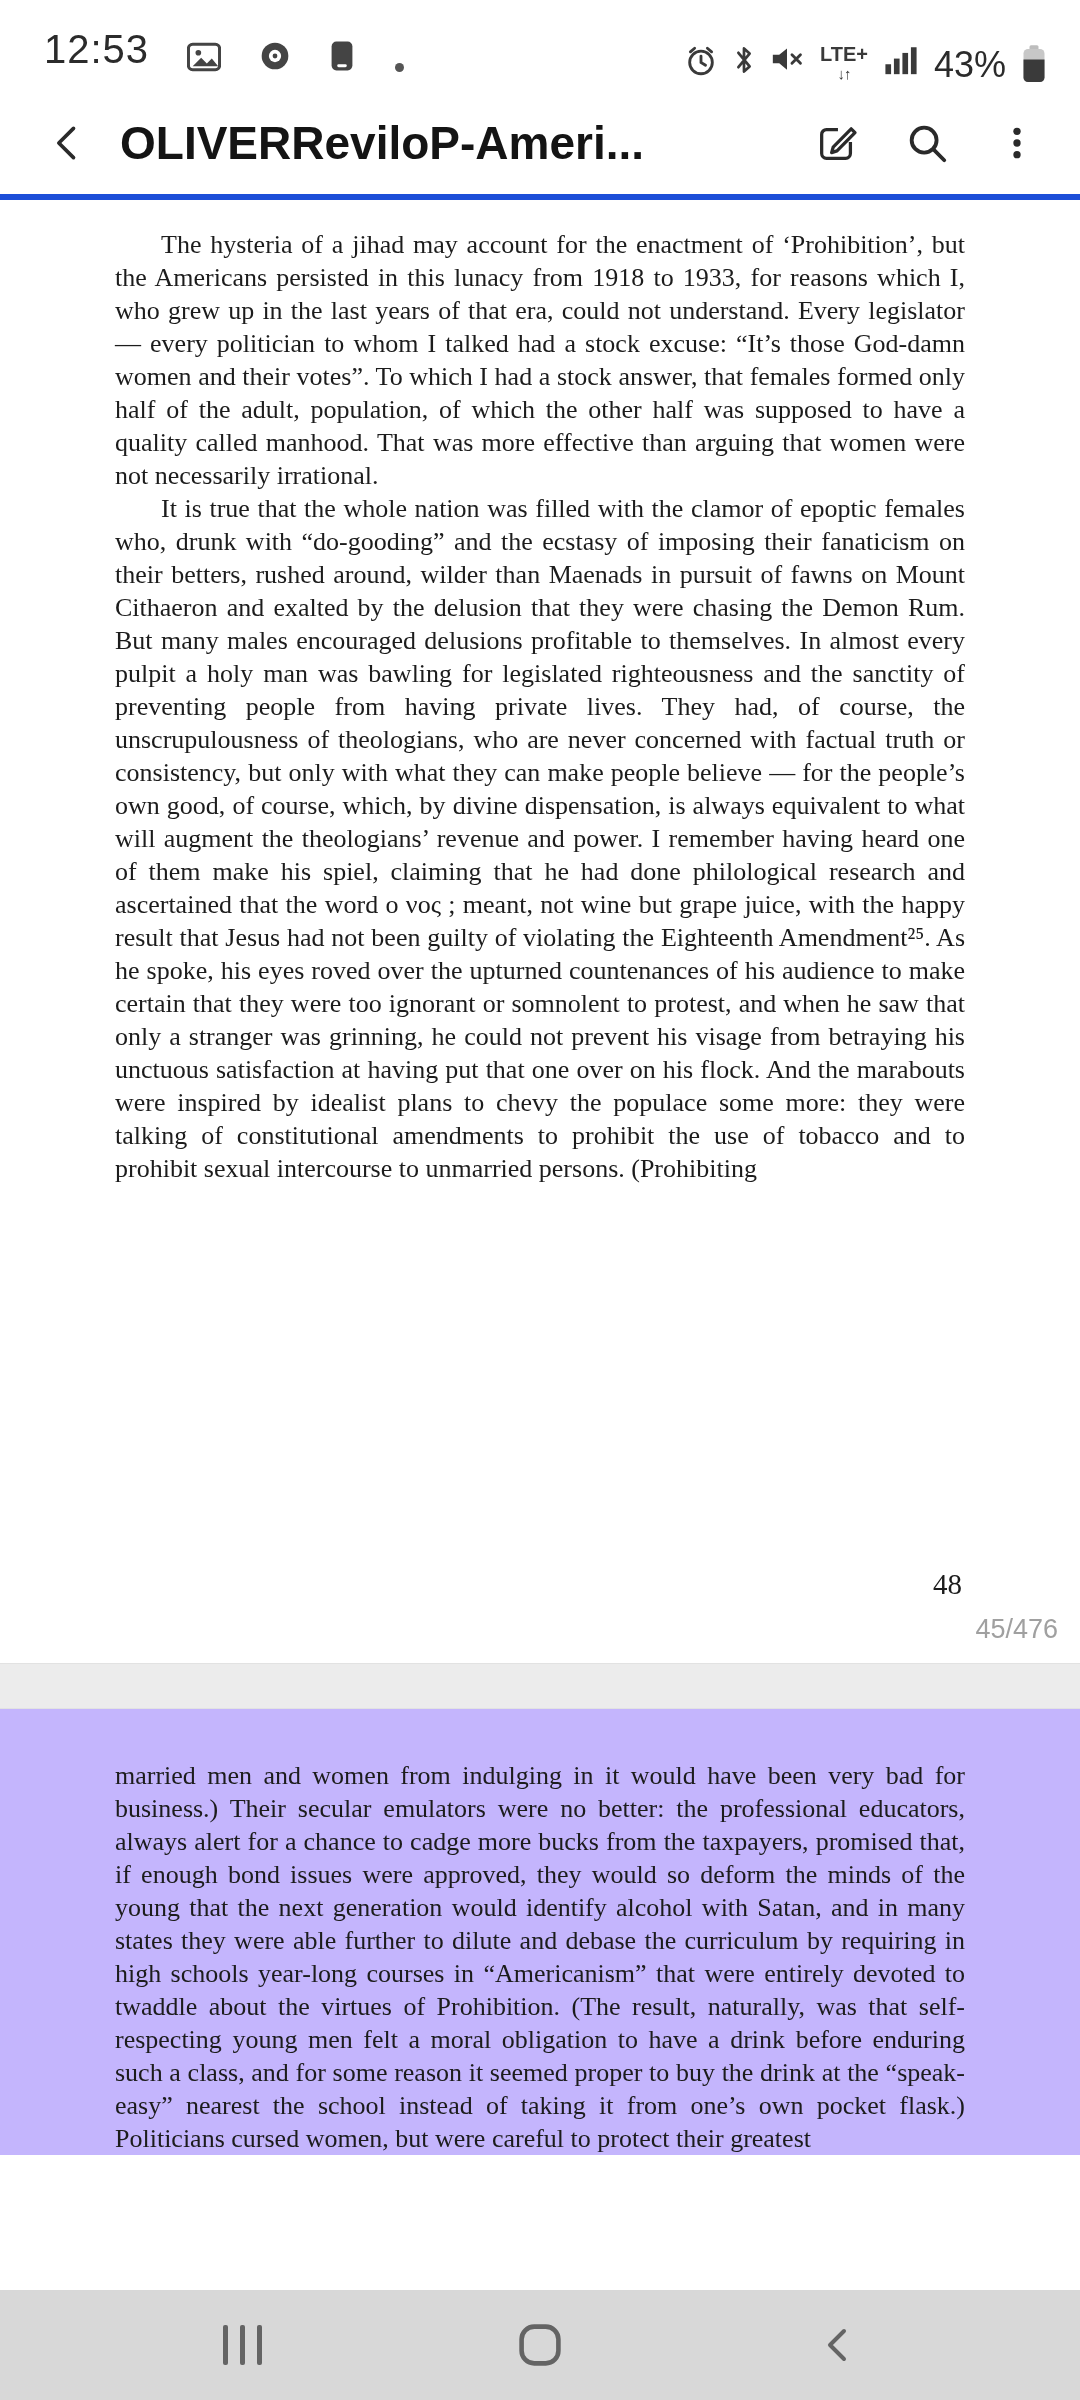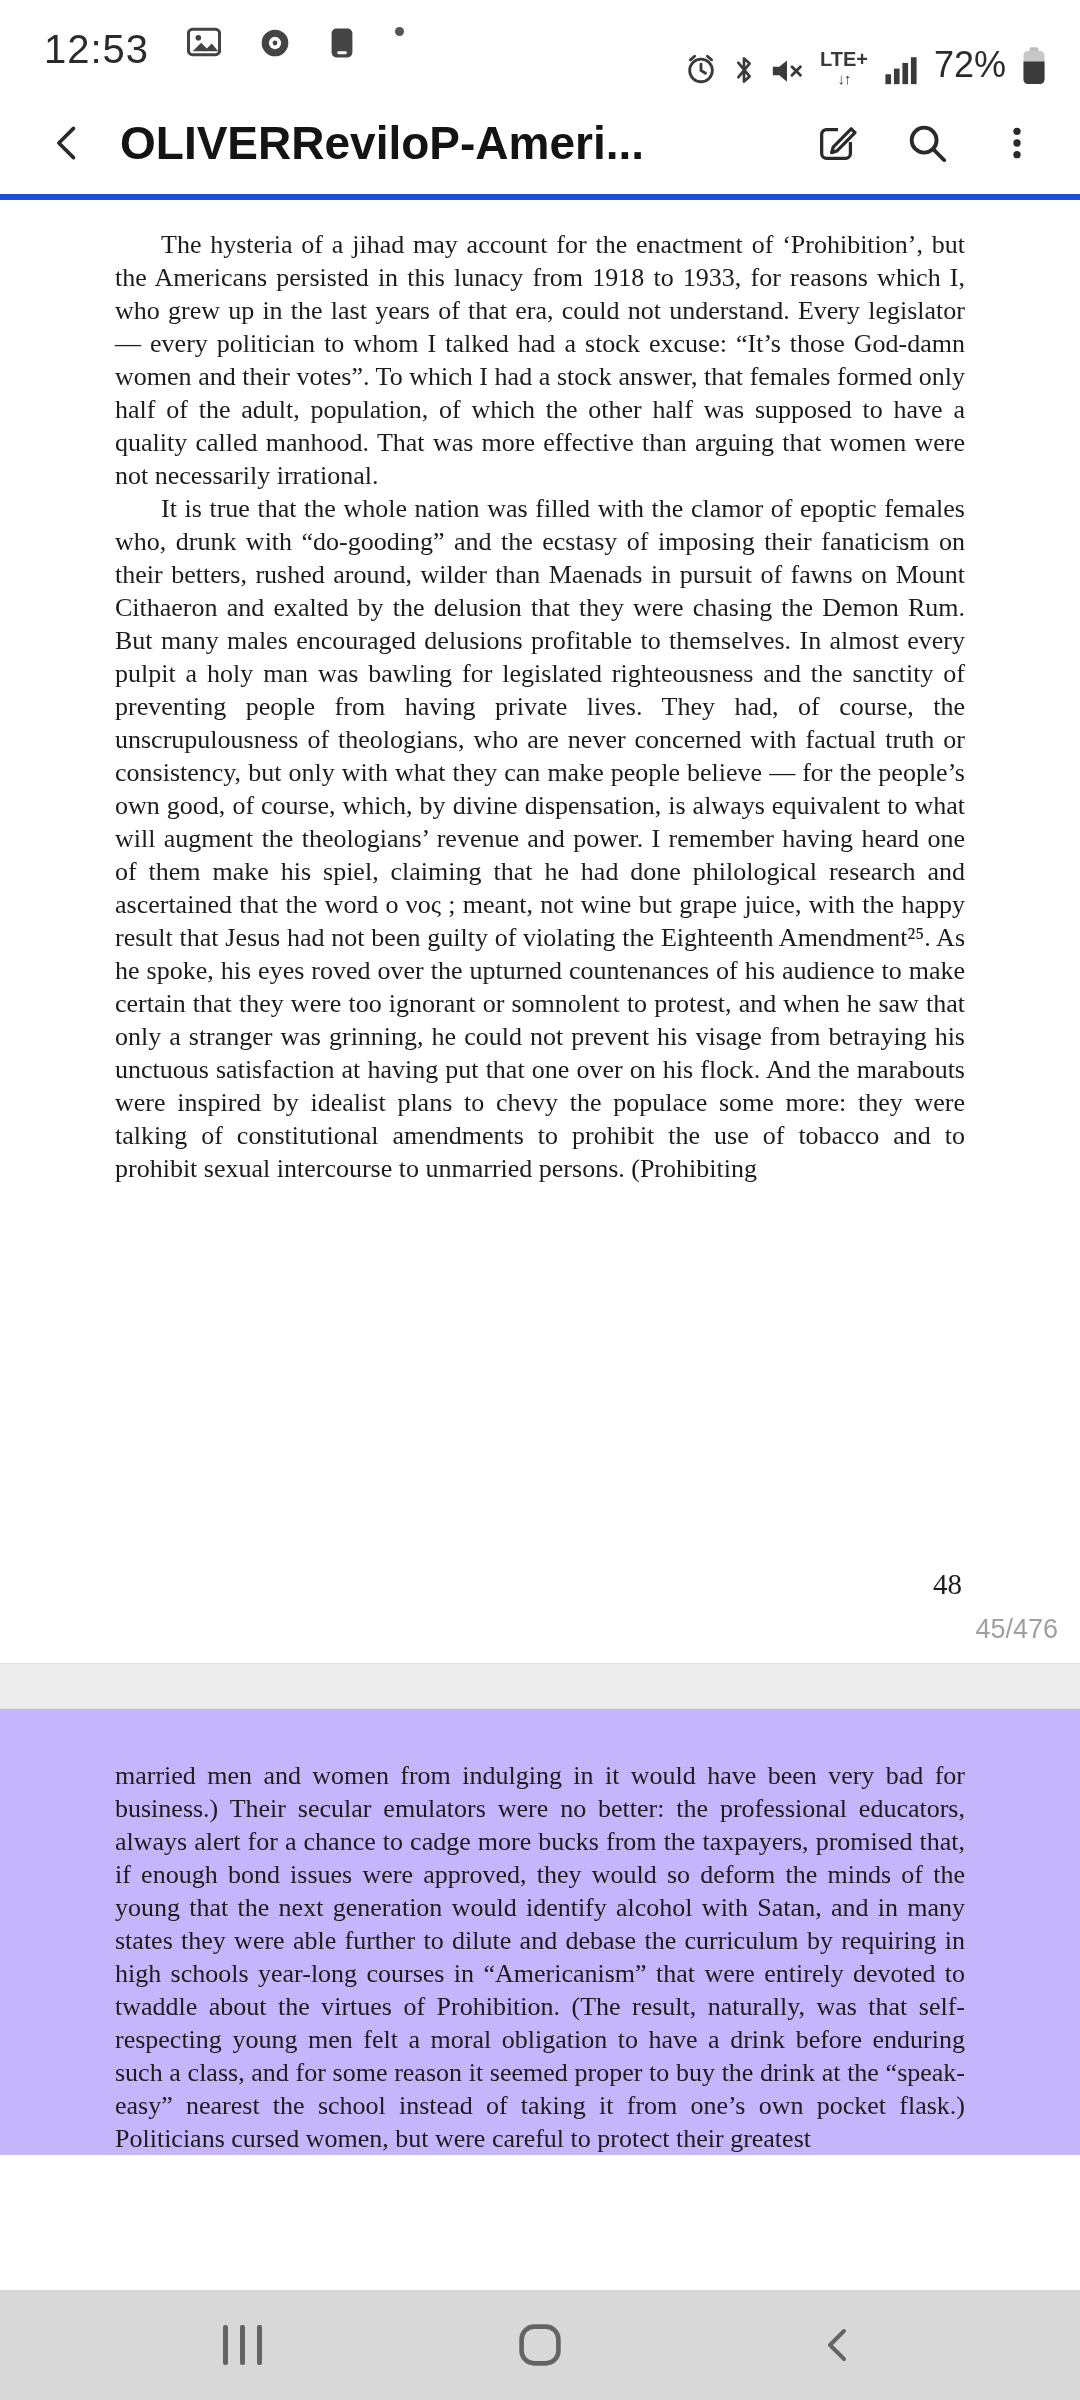--- a/index.html
+++ b/index.html
@@ -3,23 +3,23 @@
 <meta charset="utf-8">
 <style>
   html,body{margin:0;padding:0;background:#ffffff;}
   .screen{position:relative;width:1080px;height:2400px;background:#ffffff;overflow:hidden;
           font-family:"Liberation Sans",sans-serif;}
 
   
   .status-bar{position:absolute;top:0;left:0;right:0;height:92px;display:flex;
               justify-content:space-between;align-items:center;padding:6px 34px 0 44px;
               box-sizing:border-box;background:#ffffff;}
-  .sb-left{display:flex;align-items:flex-start;gap:38px;}
+  .sb-left{display:flex;align-items:flex-end;gap:38px;}
   .sb-time{font-size:40px;color:#2b2b2b;letter-spacing:1px;}
-  .sb-right{display:flex;align-items:flex-end;gap:16px;margin-top:32px;}
+  .sb-right{display:flex;align-items:flex-start;gap:16px;margin-top:32px;}
   .sb-batt-text{font-size:36px;color:#2b2b2b;}
   .net{display:flex;flex-direction:column;align-items:center;line-height:1;}
   .net-label{font-size:20px;font-weight:bold;color:#3a3a3a;}
   .net-arrows{font-size:15px;color:#3a3a3a;margin-top:2px;letter-spacing:-1px;}
   .more-dot{width:9px;height:9px;border-radius:50%;background:#555;margin-left:2px;}
 
   
   .app-bar{position:absolute;top:92px;left:0;right:0;height:108px;display:flex;align-items:center;
            padding:0 30px 0 38px;box-sizing:border-box;background:#ffffff;border-bottom:6px solid #1d4ed8;}
   .back-btn{width:60px;height:64px;display:flex;align-items:center;justify-content:center;margin-right:22px;}
@@ -107,21 +107,21 @@
         <span class="net-arrows">↓↑</span>
       </span>
       <span>
         <svg width="34" height="32" viewBox="0 0 24 22">
           <rect x="1" y="14" width="4" height="7" fill="#3a3a3a"></rect>
           <rect x="7" y="10" width="4" height="11" fill="#3a3a3a"></rect>
           <rect x="13" y="6" width="4" height="15" fill="#3a3a3a"></rect>
           <rect x="19" y="2" width="4" height="19" fill="#3a3a3a"></rect>
         </svg>
       </span>
-      <span class="sb-batt-text">72%</span>
+      <span class="sb-batt-text">43%</span>
       <span>
         <svg width="24" height="40" viewBox="0 0 16 26">
           <rect x="5" y="0.5" width="6" height="3" rx="1" fill="#bdbdbd"></rect>
           <rect x="1" y="3" width="14" height="22" rx="3" fill="#c7c7c7"></rect>
           <path d="M1 10 h14 v12 a3 3 0 0 1 -3 3 h-8 a3 3 0 0 1 -3 -3 z" fill="#3a3a3a"></path>
         </svg>
       </span>
     </div>
   </div>
 

